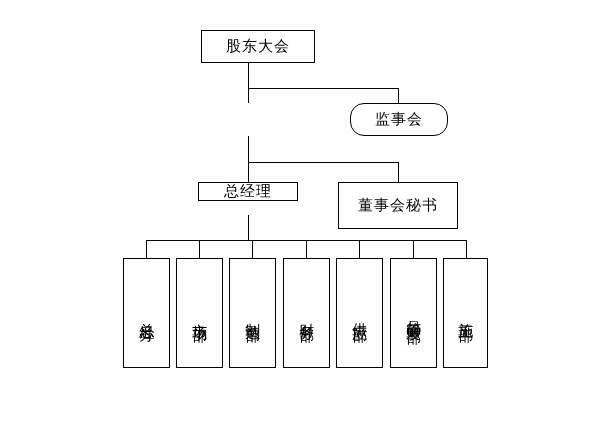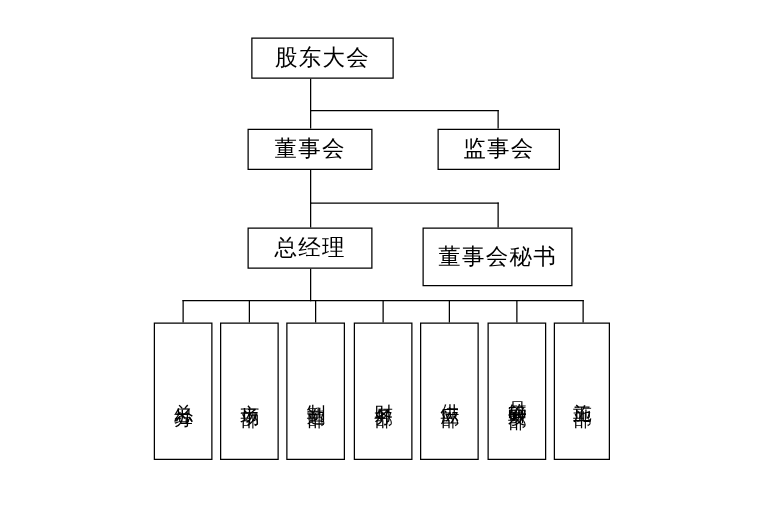--- a/index.html
+++ b/index.html
@@ -24,21 +24,21 @@
     box-sizing: border-box;
     border: 1px solid #000000;
     background: #ffffff;
     display: flex;
     align-items: center;
     justify-content: center;
     color: #000000;
   }
   
   .node-h {
-    font-size: 18px;
+    font-size: 15px;
     letter-spacing: 1px;
     line-height: 1;
     white-space: nowrap;
   }
   
   .node-v {
     writing-mode: vertical-rl;
     text-orientation: upright;
     font-size: 15px;
     line-height: 1.38;
@@ -58,29 +58,28 @@
 
 <div id="chart-canvas">
 
   <div class="node-box node-h" style="left:201px; top:30px; width:114px; height:33px;">股东大会</div>
 
   <div class="connector conn-v" style="left:248px; top:63px; height:26px;"></div>
   <div class="connector conn-h" style="left:248px; top:88px; width:151px;"></div>
   <div class="connector conn-v" style="left:248px; top:88px; height:15px;"></div>
   <div class="connector conn-v" style="left:398px; top:88px; height:15px;"></div>
 
-  <div class="node-box node-h" style="left:198px; top:103px; width:100px; height:33px;">董事会</div>
-  <div class="node-box node-h" style="left:350px; top:103px; width:98px; height:33px;">监事会</div>
+  <div class="node-box node-h" style="left:350px; top:103px; width:98px; height:33px;border-radius:14px;">监事会</div>
 
   <div class="connector conn-v" style="left:248px; top:136px; height:27px;"></div>
   <div class="connector conn-h" style="left:248px; top:162px; width:151px;"></div>
   <div class="connector conn-v" style="left:248px; top:162px; height:21px;"></div>
   <div class="connector conn-v" style="left:398px; top:162px; height:21px;"></div>
 
-  <div class="node-box node-h" style="left:198px; top:182px; width:100px; height:33px;">总经理</div>
+  <div class="node-box node-h" style="left:198px; top:182px; width:100px; height:19px;">总经理</div>
   <div class="node-box node-h" style="left:338px; top:182px; width:120px; height:47px;">董事会秘书</div>
 
   <div class="connector conn-v" style="left:248px; top:215px; height:26px;"></div>
   <div class="connector conn-h" style="left:146px; top:240px; width:321px;"></div>
 
   <div class="connector conn-v" style="left:146px; top:240px; height:19px;"></div>
   <div class="connector conn-v" style="left:199px; top:240px; height:19px;"></div>
   <div class="connector conn-v" style="left:252px; top:240px; height:19px;"></div>
   <div class="connector conn-v" style="left:306px; top:240px; height:19px;"></div>
   <div class="connector conn-v" style="left:359px; top:240px; height:19px;"></div>

